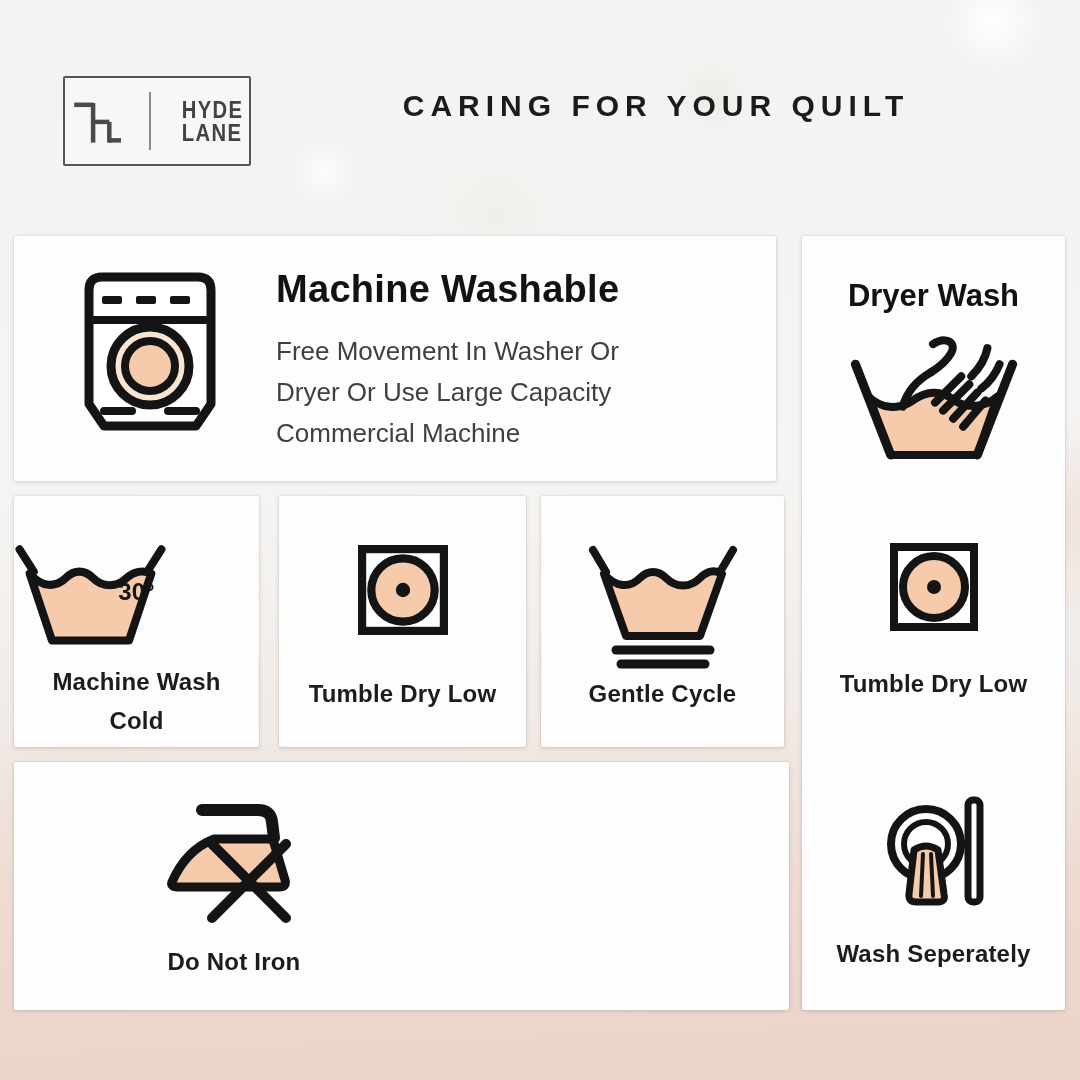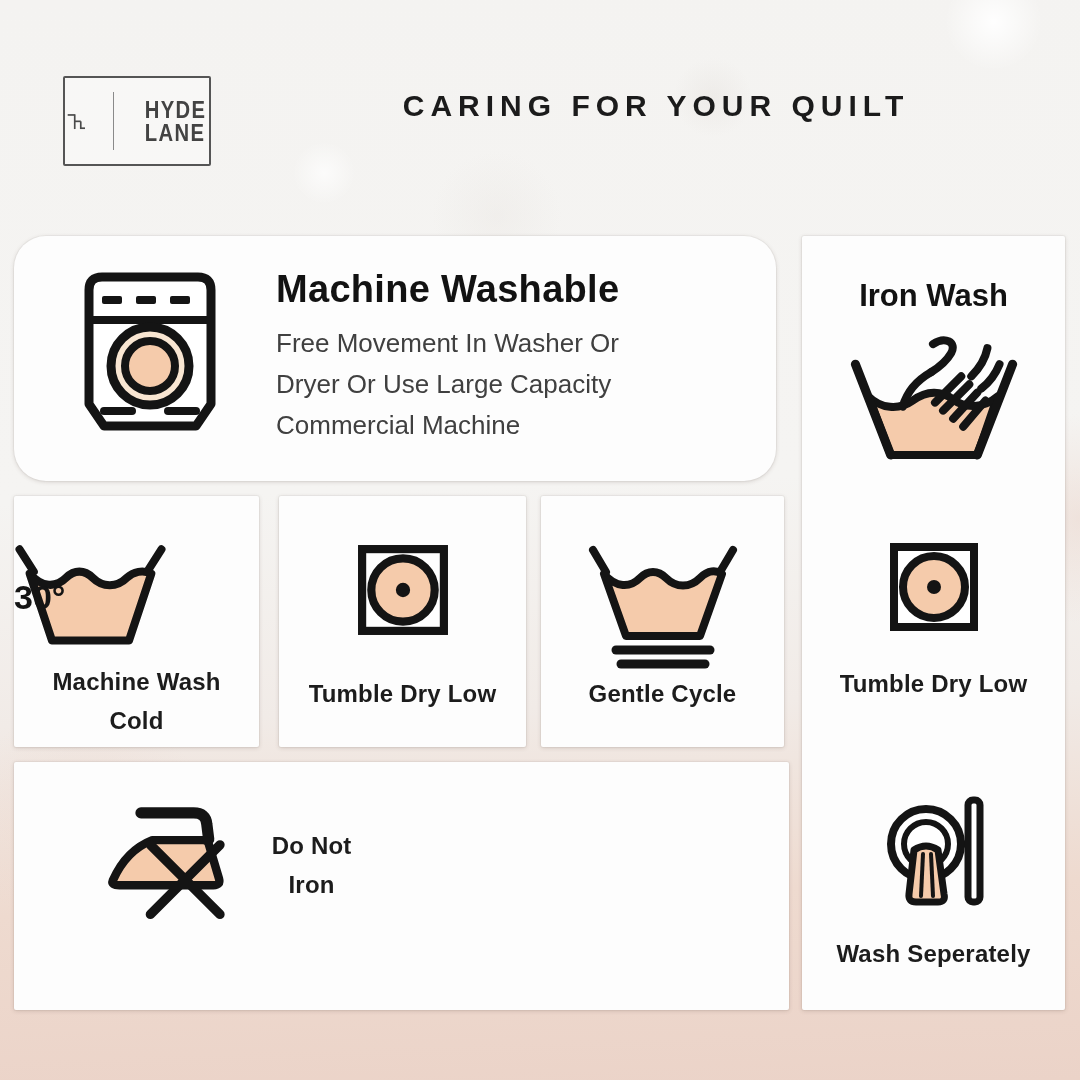--- a/index.html
+++ b/index.html
@@ -14,59 +14,59 @@
       radial-gradient(circle 140px at 100% 48%, rgba(233,208,197,0.45), rgba(233,208,197,0) 75%),
       radial-gradient(circle 160px at 8% 76%, rgba(236,213,203,0.35), rgba(236,213,203,0) 75%),
       linear-gradient(178deg, #f4f3f1 0%, #f5f4f2 45%, #f1ebe7 65%, #eedacf 82%, #ebd3c8 100%);
   }
   .card{
     position:absolute; background:#fdfdfd; border-radius:2px;
     box-shadow:0 1px 4px rgba(90,70,60,0.20), 0 0 0 1px rgba(0,0,0,0.03);
   }
   
   .logo-box{
-    position:absolute; left:63px; top:76px; width:148px; height:90px;
+    position:absolute; left:63px; top:76px; width:188px; height:90px;
     border:2px solid #555; border-radius:2px; background:rgba(255,255,255,0.35);
     display:flex; align-items:center; justify-content:center; gap:28px; box-sizing:border-box;
   }
   .logo-divider{width:2px; height:58px; background:#8a8a8a;}
   .logo-name{color:#434343; font-weight:700; font-size:22px; line-height:21px;
     letter-spacing:1.5px; transform:scale(0.92,1.12);}
   .page-title{
     position:absolute; left:250px; right:18px; top:89px; text-align:center;
     font-size:30px; font-weight:800; letter-spacing:6px; color:#1b1b1b; white-space:nowrap;
   }
   
-  .card-main{left:14px; top:236px; width:762px; height:245px;border-radius:32px;}
+  .card-main{left:14px; top:236px; width:762px; height:245px;}
   .washer-icon{position:absolute; left:70px; top:36px;}
   .main-text{position:absolute; left:262px; top:32px;}
   .main-title{font-size:38px; font-weight:800; color:#121212; letter-spacing:0.3px;}
-  .main-desc{margin-top:12px; font-size:26px; color:#404040; line-height:41px; white-space:pre-line;}
+  .main-desc{margin-top:20px; font-size:26px; color:#404040; line-height:41px; white-space:pre-line;}
   
   .card-right{left:802px; top:236px; width:263px; height:774px;}
   .hw-title{position:absolute; left:0; right:0; top:42px; text-align:center;
     font-size:31px; font-weight:800; color:#121212;}
   .hw-icon{position:absolute; left:50%; transform:translateX(-50%); top:100px;}
   .rt-tumble{position:absolute; left:50%; transform:translateX(-50%); top:306px;}
   .rt-tumble-label{position:absolute; left:0; right:0; top:428px; text-align:center;}
   .rt-sep-icon{position:absolute; left:50%; transform:translateX(-50%); top:556px;}
   .rt-sep-label{position:absolute; left:0; right:0; top:698px; text-align:center;}
   
   .card-cold{left:14px; top:496px; width:245px; height:251px;}
   .card-tumble{left:279px; top:496px; width:247px; height:251px;}
   .card-gentle{left:541px; top:496px; width:243px; height:251px;}
   .mid-icon{position:absolute; left:50%; transform:translateX(-50%); top:48px;}
   .mid-label{position:absolute; left:8px; right:8px; top:166px; text-align:center;}
   .mid-label2{position:absolute; left:8px; right:8px; top:178px; text-align:center;}
   .basin-wrap{position:relative;}
-  .temp-label{position:absolute; left:0; right:0; top:34px; 
-    font-size:34px; font-weight:800; color:#141414; letter-spacing:0px;}
+  .temp-label{position:absolute; left:0; right:0; top:34px; text-align:center;
+    font-size:24px; font-weight:800; color:#141414; letter-spacing:0px;}
   
   .card-bottom{left:14px; top:762px; width:775px; height:248px;}
-  .bn-group{position:absolute; top:26px; width:280px; display:flex; flex-direction:row;
+  .bn-group{position:absolute; top:26px; width:280px; display:flex; flex-direction:column;
     align-items:center;}
   .bn-iron{left:80px;}
   .bn-bleach{left:420px;}
   .bn-label{margin-top:14px; text-align:center;}
   .care-label{font-size:24px; font-weight:700; color:#1c1c1c; line-height:39px; letter-spacing:0.2px;}
 </style>
 </head>
 <body>
 
 <div id="canvas">
@@ -108,21 +108,21 @@
     </svg>
     <div class="main-text">
       <div class="main-title">Machine Washable</div>
       <div class="main-desc">Free Movement In Washer Or
 Dryer Or Use Large Capacity
 Commercial Machine</div>
     </div>
   </div>
 
   <div class="card card-right">
-    <div class="hw-title">Iron Wash</div>
+    <div class="hw-title">Dryer Wash</div>
 
     <svg class="hw-icon" width="172" height="126" viewBox="0 0 170 125">
       <path d="M20,60 C32,72 50,74 64,64 C78,54 92,54 104,63 C116,72 134,72 148,60 L128,118 L42,118 Z" fill="#f5cbab" stroke="#141414" stroke-width="8" stroke-linejoin="round"></path>
       <g stroke="#141414" stroke-width="9" stroke-linecap="round" fill="none">
         <path d="M7,28 L42,118"></path>
         <path d="M163,28 L128,118"></path>
       </g>
       <g stroke="#141414" stroke-width="8" stroke-linecap="round" fill="none">
         <path d="M84,8 C96,0 108,6 102,17 C98,24 90,31 82,36"></path>
         <path d="M82,36 C68,44 58,56 54,70"></path>

